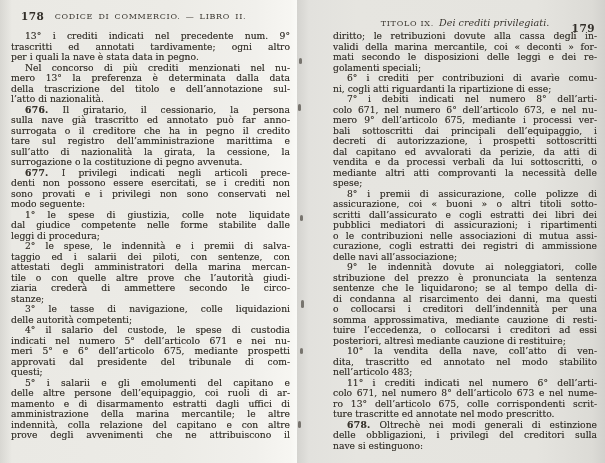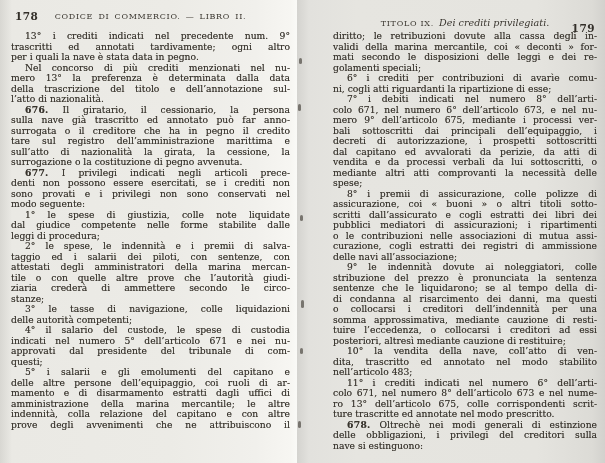--- a/index.html
+++ b/index.html
@@ -17,21 +17,21 @@
     padding:10px 7px 0 11px;
   }
   .page-r{
     left:297px;width:308px;
     background:linear-gradient(90deg,#d4d3cf 0px,#e2e1dd 12px,#e6e5e0 60px,#e5e4df 240px,#dcdbd6 295px,#d2d1cd 308px);
     padding:10px 8px 4px 36px;
   }
 
   .hdr{position:relative;height:13px;margin-bottom:8px;}
   .pnum{font-size:10.5px;font-weight:bold;letter-spacing:.5px;color:#332f29;}
-  .pnum-l{position:absolute;left:4px;top:0;}
+  .pnum-l{position:absolute;left:10px;top:0;}
   .pnum-r{position:absolute;right:2px;top:12px;}
   .rtitle{
     display:block;text-align:center;
     font-size:8px;letter-spacing:.7px;word-spacing:2px;color:#3a362f;
     padding-top:1.5px;
   }
   .rtitle-wrap{display:block;text-align:center;white-space:nowrap;padding-top:.5px;}
   .rt-caps{font-size:8px;letter-spacing:.7px;color:#3a362f;}
   .rt-it{font-style:italic;font-size:9.6px;color:#3a362f;}
 
@@ -91,20 +91,21 @@
         <div class="line indent">2° le spese, le indennità e i premii di salva-</div>
         <div class="line">taggio ed i salarii dei piloti, con sentenze, con</div>
         <div class="line">attestati degli amministratori della marina mercan-</div>
         <div class="line">tile o con quelle altre prove che l’autorità giudi-</div>
         <div class="line">ziaria crederà di ammettere secondo le circo-</div>
         <div class="line pend">stanze;</div>
         <div class="line indent">3° le tasse di navigazione, colle liquidazioni</div>
         <div class="line pend">delle autorità competenti;</div>
         <div class="line indent">4° il salario del custode, le spese di custodia</div>
         <div class="line">indicati nel numero 5° dell’articolo 671 e nei nu-</div>
+        <div class="line">meri 5° e 6° dell’articolo 675, mediante prospetti</div>
         <div class="line">approvati dal presidente del tribunale di com-</div>
         <div class="line pend">questi;</div>
         <div class="line indent">5° i salarii e gli emolumenti del capitano e</div>
         <div class="line">delle altre persone dell’equipaggio, coi ruoli di ar-</div>
         <div class="line">mamento e di disarmamento estratti dagli uffici di</div>
         <div class="line">amministrazione della marina mercantile; le altre</div>
         <div class="line">indennità, colla relazione del capitano e con altre</div>
         <div class="line">prove degli avvenimenti che ne attribuiscono il</div>
       </div>
   </div>

